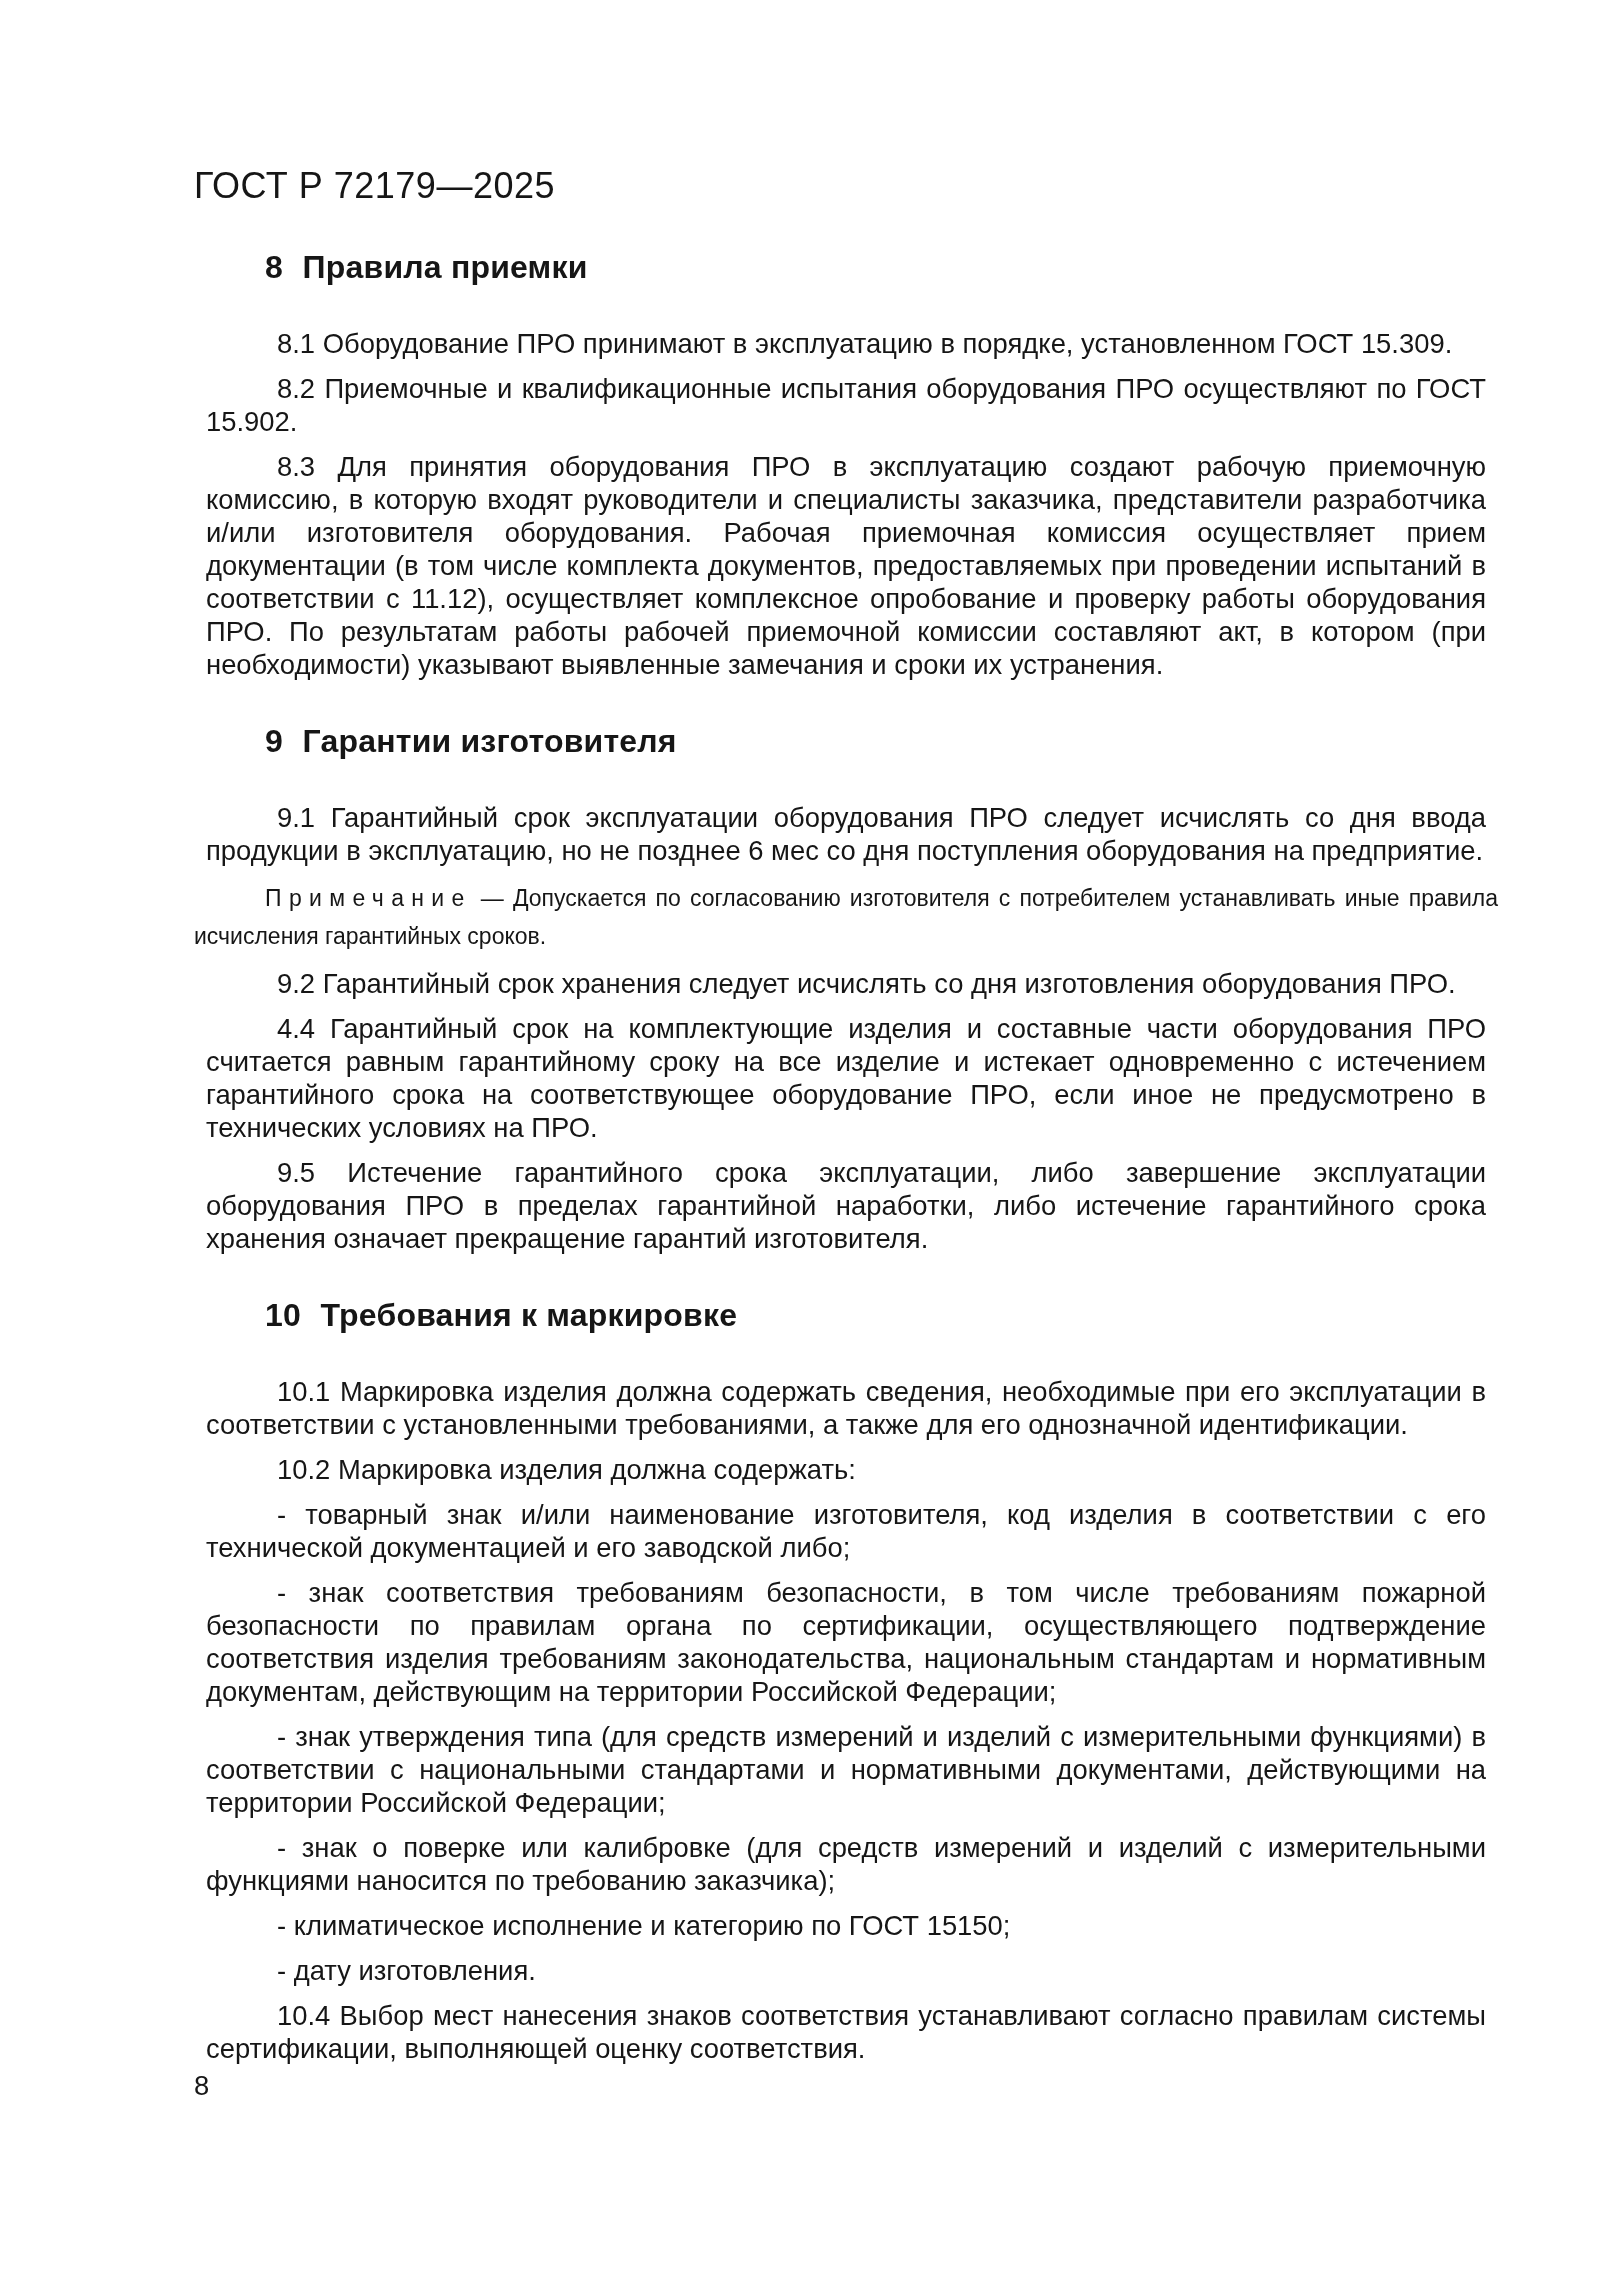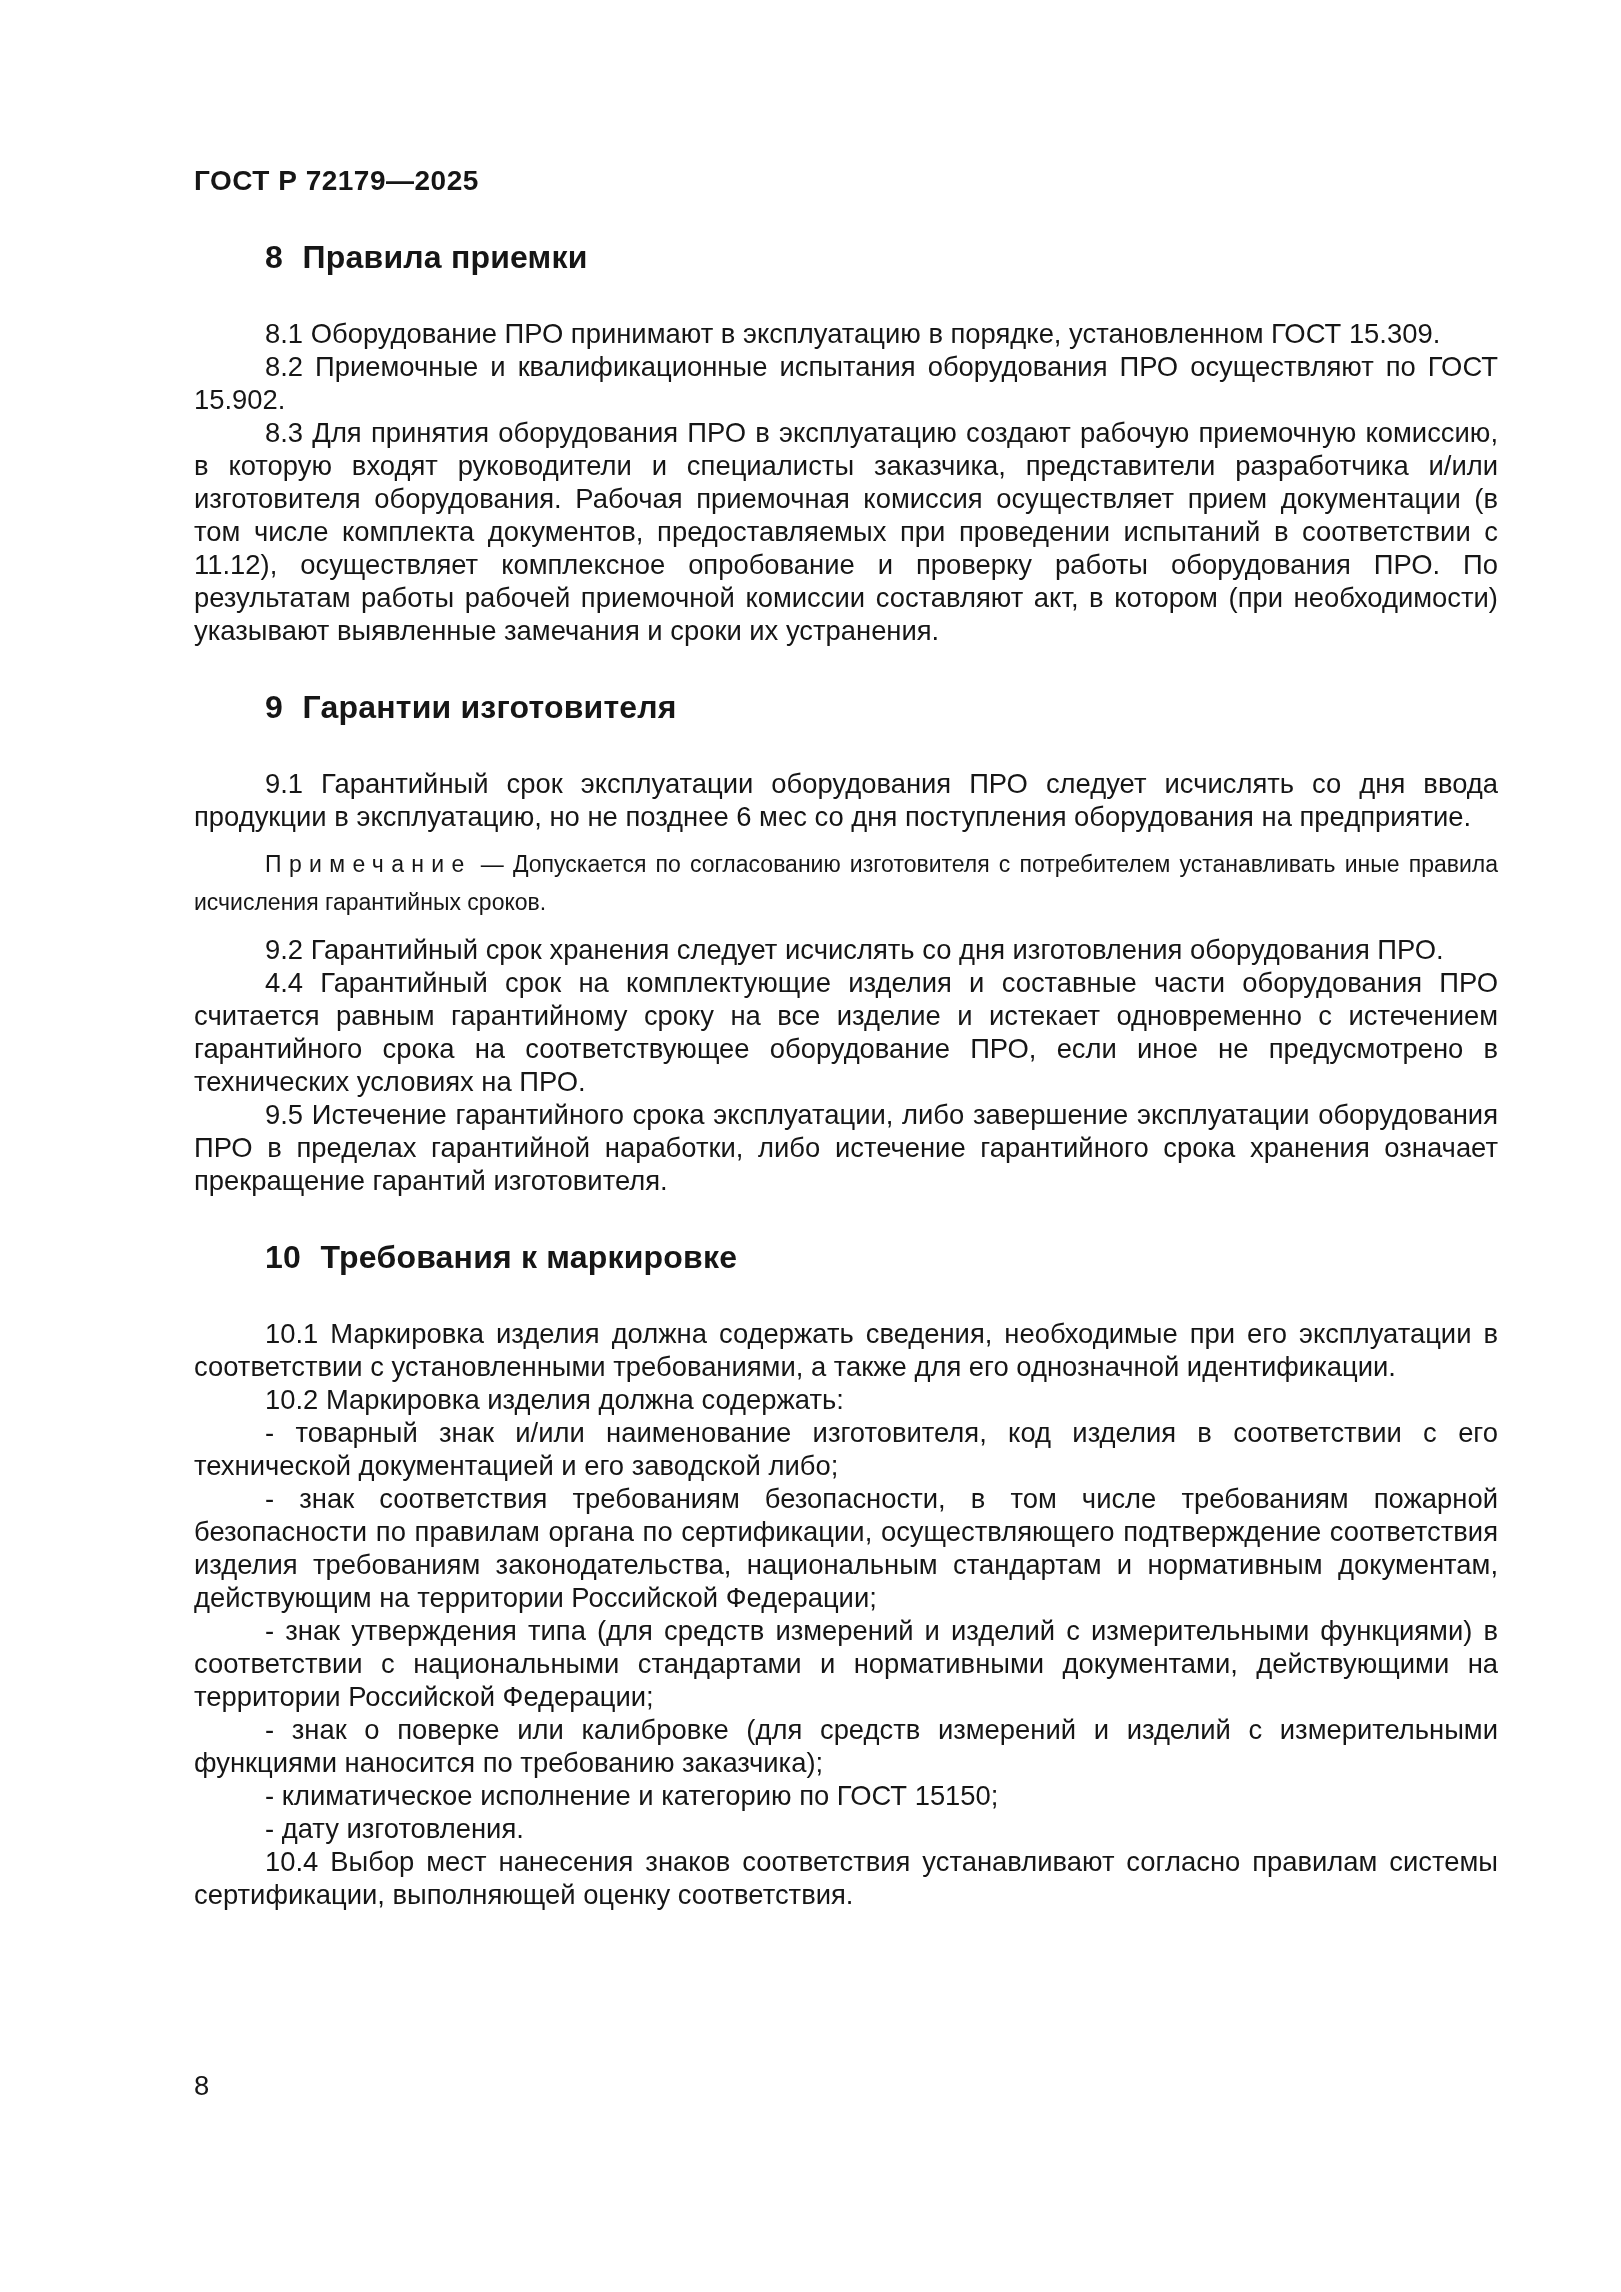--- a/index.html
+++ b/index.html
@@ -12,38 +12,38 @@
     color: #161616;
     overflow: hidden;
   }
   .content {
     position: absolute;
     left: 194px;
     right: 123px;
     top: 165px;
   }
   .doc-code {
-    font-size: 28px;
-    font-weight: bold;
+    font-size: 36px;
+    font-weight: normal;
     letter-spacing: 0.5px;
     margin: 0 0 0 0;
   }
   h2.sec {
     font-size: 32px;
     font-weight: bold;
     margin: 42px 0 41px 71px;
     letter-spacing: 0.2px;
   }
   h2.sec .sec-num { margin-right: 19.6px; }
   p.cl {
     font-size: 27.4px;
     line-height: 33px;
     text-align: justify;
     text-indent: 71px;
-    margin: 0;
+    margin: 12px;
   }
   p.note {
     font-size: 23px;
     line-height: 38px;
     text-align: justify;
     text-indent: 71px;
     margin: 11.8px 0 11.8px 0;
   }
   .note-label { letter-spacing: 0.32em; }
   .page-num {

